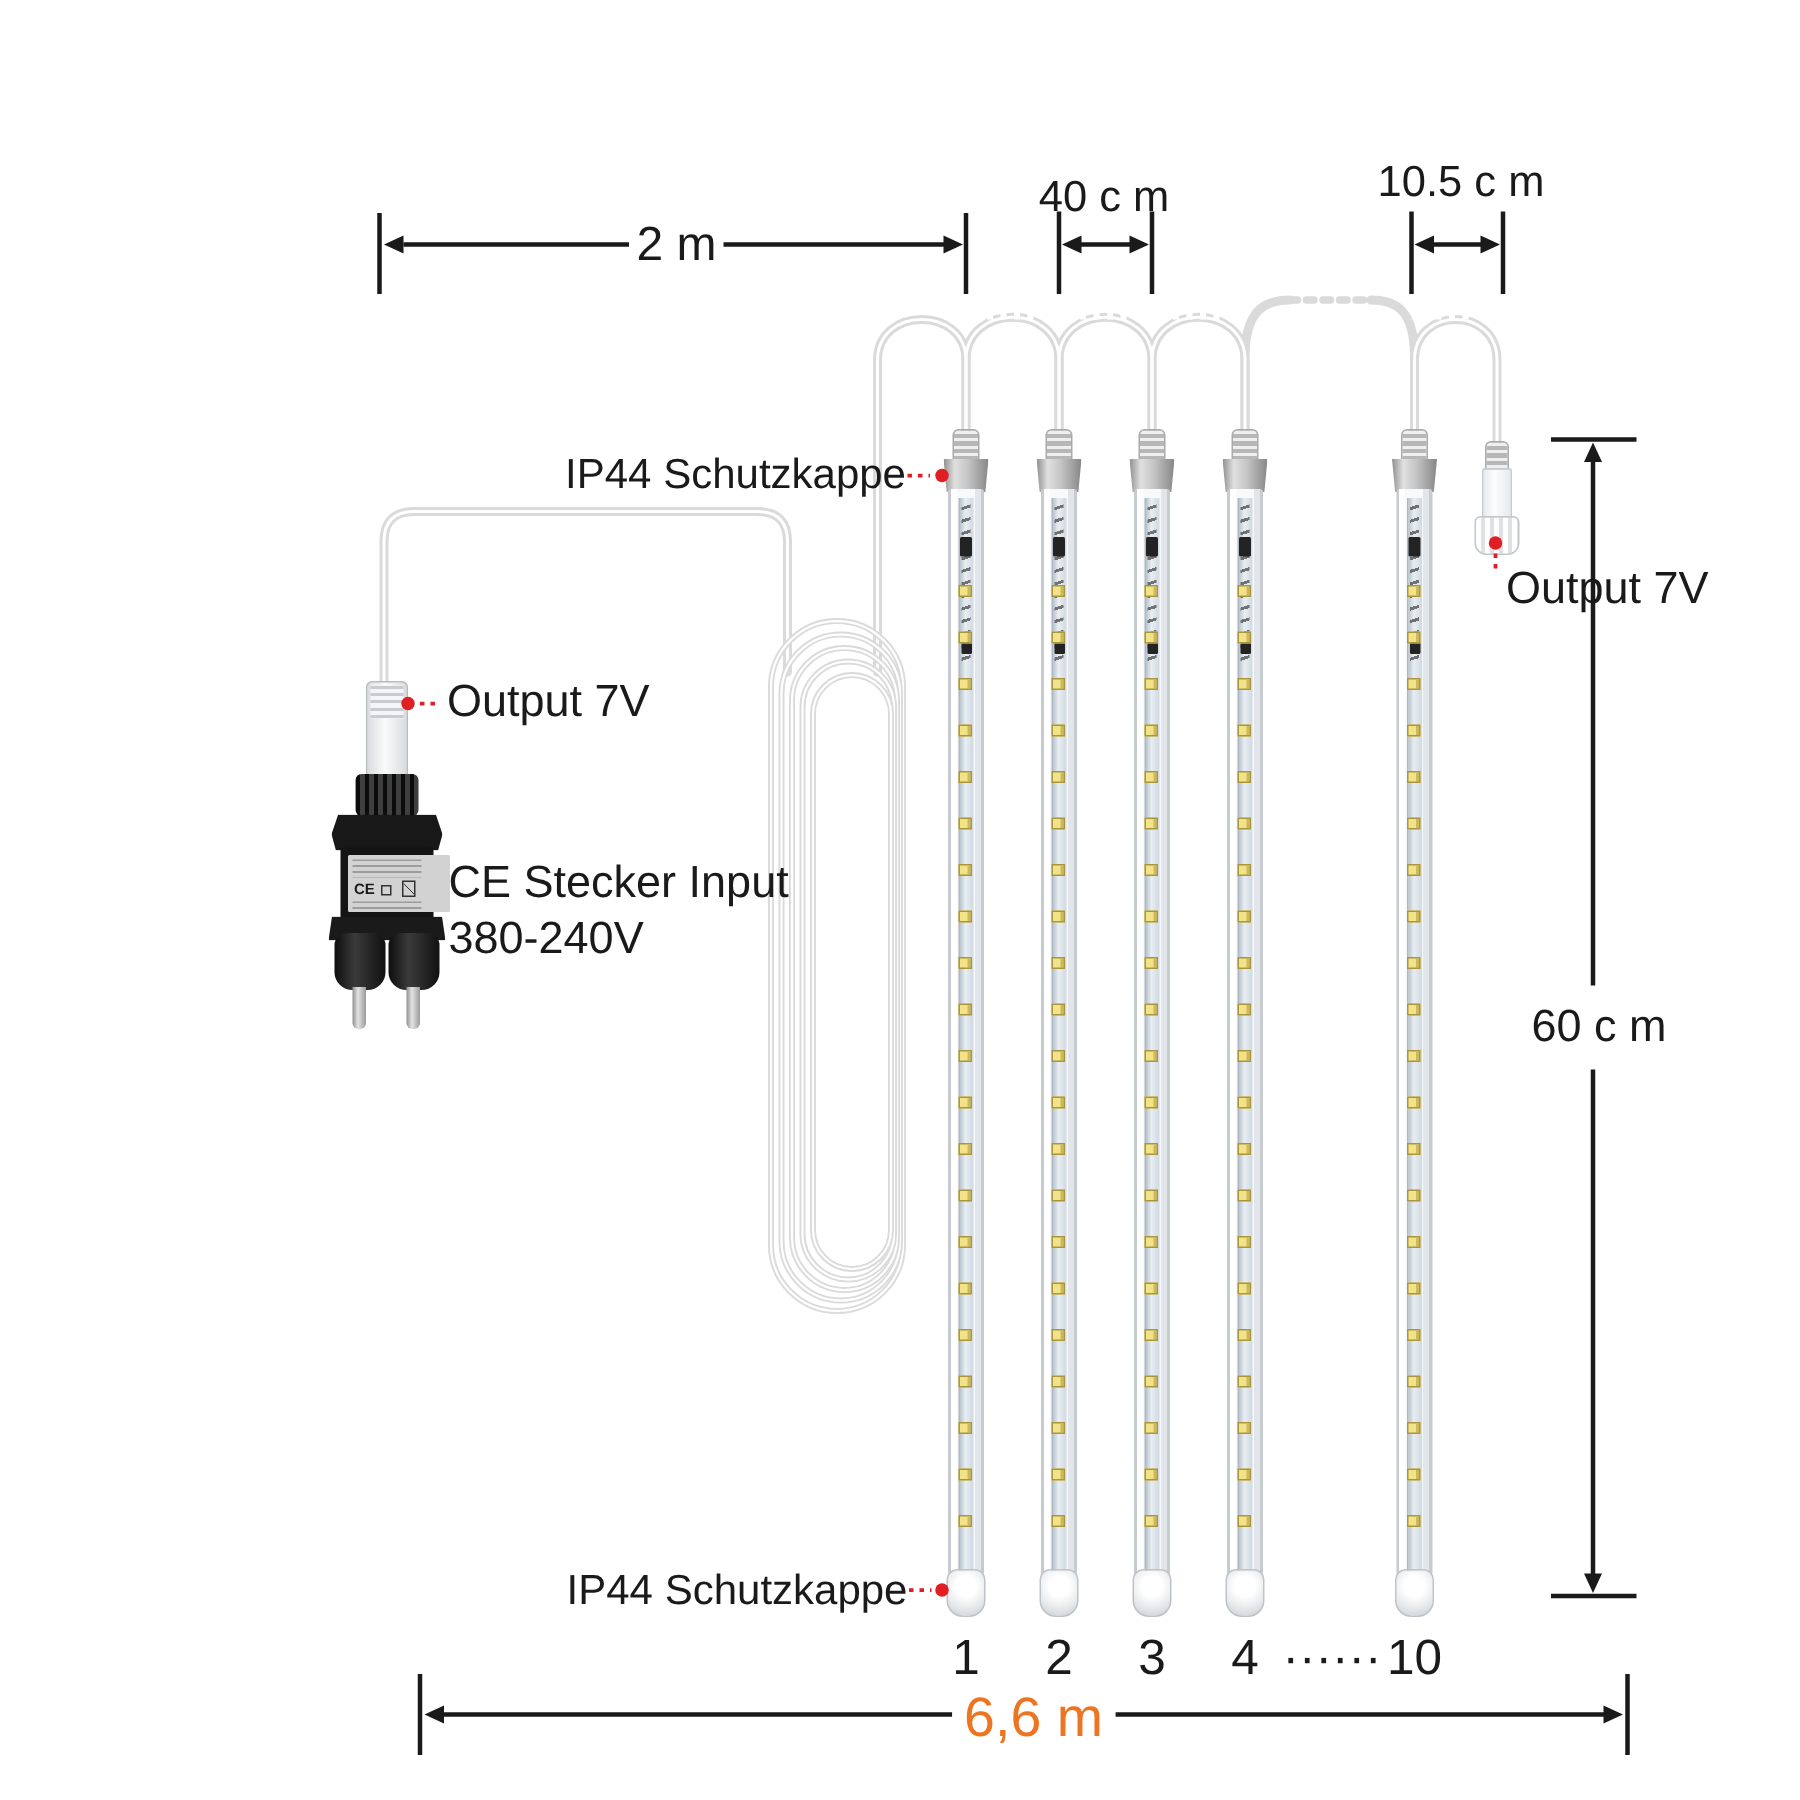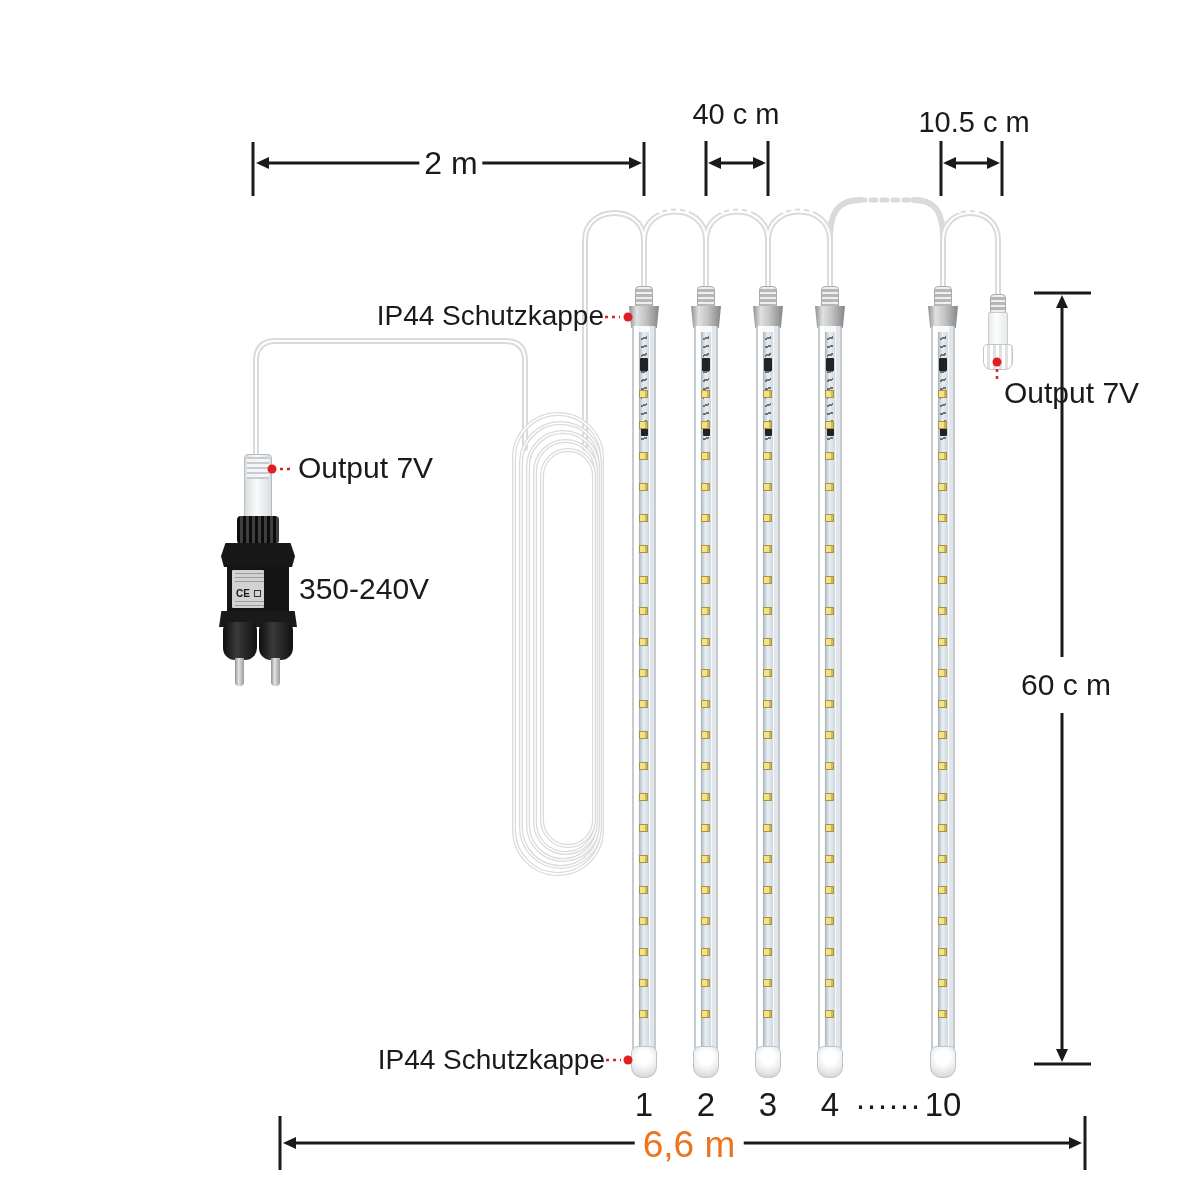--- a/index.html
+++ b/index.html
@@ -102,21 +102,21 @@
 
   <div id="hardware">
 
     <div class="plug" style="left:218px;top:454px;width:80px;height:232px">
       <div class="p-clear" style="left:26px;top:0;width:28px;height:64px">
         <div class="p-ribs" style="left:2px;top:2px;width:22px;height:22px"></div>
       </div>
       <div class="p-knurl" style="left:19px;top:62px;width:42px;height:28px"></div>
       <div class="p-collar" style="left:3px;top:89px;width:74px;height:24px"></div>
       <div class="p-body" style="left:9px;top:111px;width:62px;height:48px"></div>
-      <div class="p-label" style="left:14px;top:116px;width:32px;height:38px">
+      <div class="p-label" style="left:14px;top:116px;width:68px;height:38px">
         <div class="p-lines" style="left:3px;top:3px;width:46px;height:12px"></div>
         <span class="p-ce" style="position:absolute;left:4px;top:18px">CE</span>
         <div class="p-sq" style="left:22px;top:20px;width:7px;height:7px"></div>
         <div class="p-bin" style="left:36px;top:17px;width:9px;height:11px"></div>
         <div class="p-lines" style="left:3px;top:31px;width:46px;height:5px"></div>
       </div>
       <div class="p-flare" style="left:1px;top:157px;width:78px;height:16px"></div>
       <div class="p-barrel" style="left:5px;top:168px;width:34px;height:38px"></div>
       <div class="p-barrel" style="left:41px;top:168px;width:34px;height:38px"></div>
       <div class="p-pin" style="left:17px;top:204px;width:9px;height:28px"></div>
@@ -330,31 +330,32 @@
     <g fill="#E01E24">
       <circle cx="628" cy="317" r="4.5"></circle>
         <circle cx="272" cy="469" r="4.5"></circle>
       <circle cx="997" cy="362" r="4.5"></circle>
         <circle cx="628" cy="1060" r="4.5"></circle>
     </g>
   </svg>
 
 
   <div class="lbl c dim" style="left:451px;top:163px;font-size:32px">2 m</div>
-  <div class="lbl c dim-sm" style="left:736px;top:114px">40 c m</div>
+  <div class="lbl c dim-sm" style="left:736px;top:132px">40 c m</div>
   <div class="lbl c dim-sm" style="left:974px;top:122px">10.5 c m</div>
   <div class="lbl c dim" style="left:1066px;top:685px;font-size:30px">60 c m</div>
   <div class="lbl c orange" style="left:689px;top:1145px;font-size:37px;background:#fff;padding:0 8px">6,6 m</div>
 
   <div class="lbl r" style="left:604px;top:316px;font-size:28px">IP44 Schutzkappe</div>
   <div class="lbl r" style="left:605px;top:1060px;font-size:28px">IP44 Schutzkappe</div>
   <div class="lbl l" style="left:298px;top:468px;font-size:30px">Output 7V</div>
   <div class="lbl l" style="left:1004px;top:393px;font-size:30px">Output 7V</div>
   <div class="lbl plugtext">
-    <div>350-240V</div>
+    <div>CE Stecker Input</div>
+    <div>380-240V</div>
   </div>
 
   <div id="numbers">
       <div class="lbl c num" style="left: 644px; top: 1105px;">1</div>
       <div class="lbl c num" style="left: 706px; top: 1105px;">2</div>
       <div class="lbl c num" style="left: 768px; top: 1105px;">3</div>
       <div class="lbl c num" style="left: 830px; top: 1105px;">4</div>
       <div class="lbl c num" style="left: 888px; top: 1105px;">······</div>
       <div class="lbl c num" style="left: 943px; top: 1105px;">10</div>
     </div>

